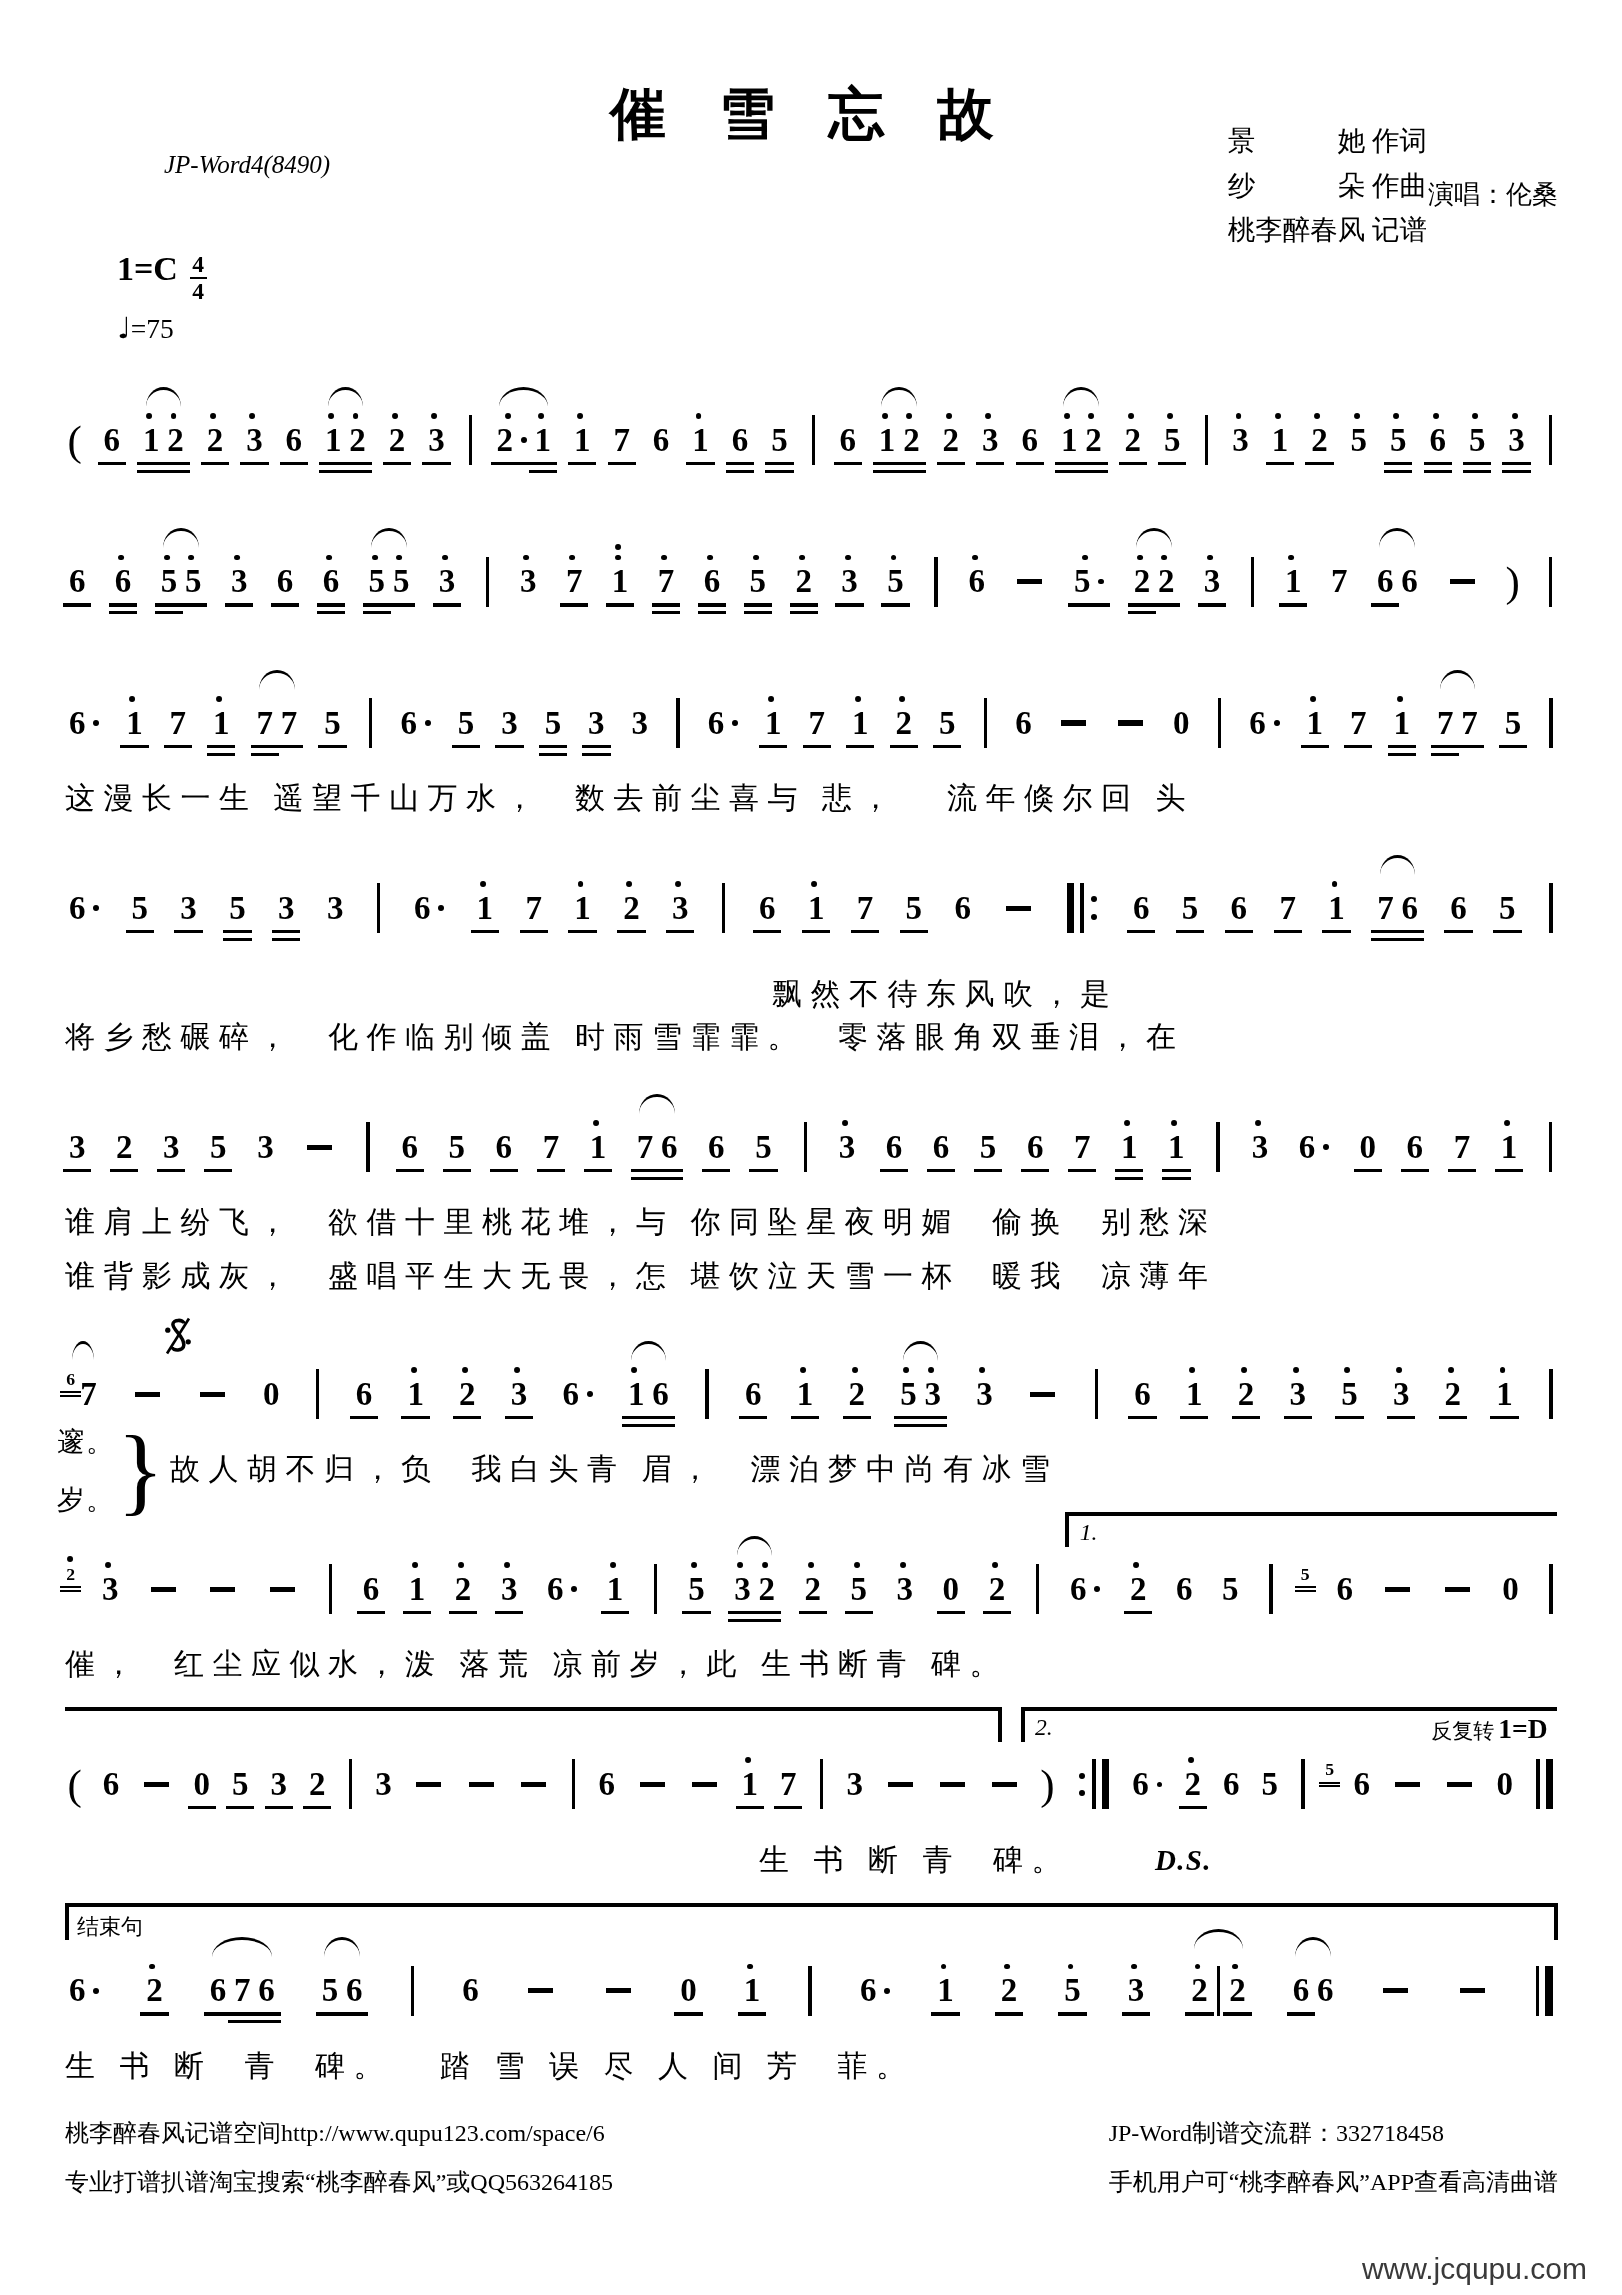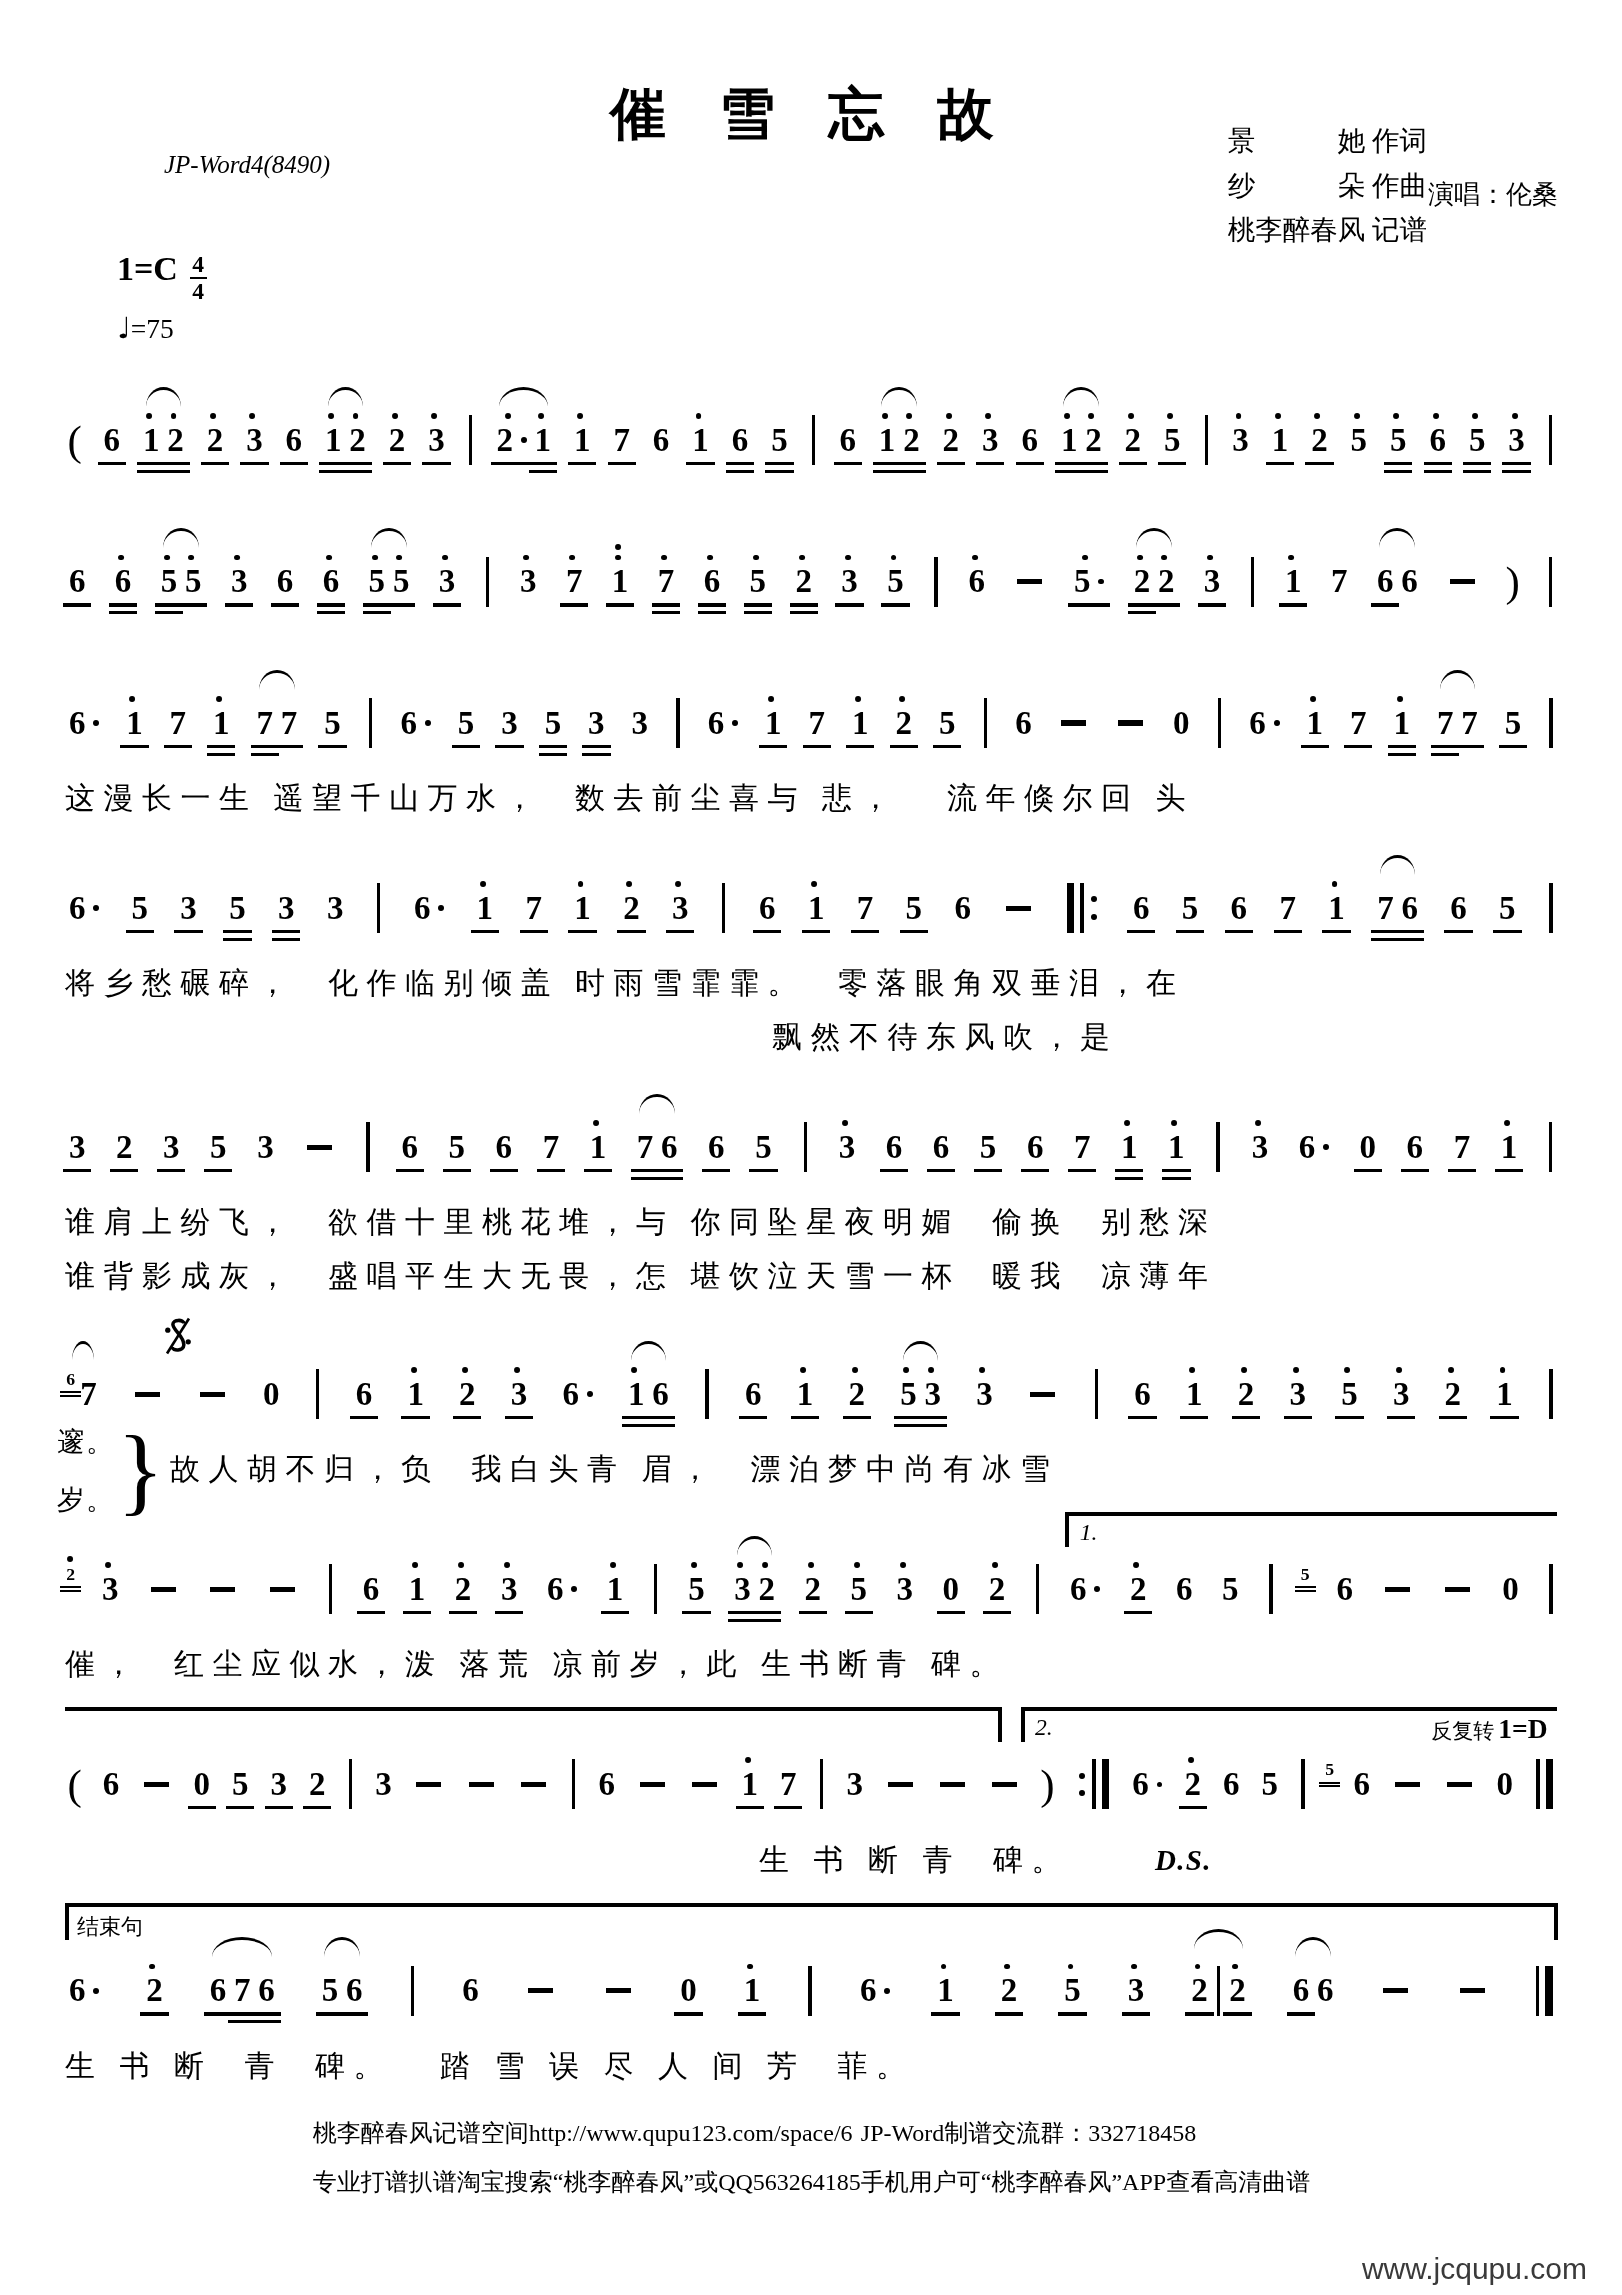--- a/index.html
+++ b/index.html
@@ -76,21 +76,21 @@
   
   .segno{position:absolute;left:98px;top:-2.6px;z-index:2;}
   #sys6 .notes{padding-top:50px;}
 
   
   .mlyr{position:absolute;left:-7.9px;top:105px;width:92px;font-size:27.5px;}
   .mline{margin-bottom:22px;letter-spacing:1.3px;}
   .mbrace{position:absolute;left:60px;top:-10.5px;font-size:98px;font-weight:normal;}
 
   
-  .info{display:flex;justify-content:center;margin-top:17px;
+  .info{display:flex;justify-content:space-between;margin-top:17px;
         font-size:24px;line-height:2.05;}
   .watermark{position:absolute;right:36px;bottom:9.2px;font-size:30px;color:#3a3a3a;
              font-family:"Liberation Sans",sans-serif;margin-left:21px;}
 </style>
 </head>
 <body>
 
 <div class="page">
 
   <div class="header">
@@ -913,22 +913,22 @@
             <i class="ul u1"></i>
           </span>
           <span class="note">
             <span class="d">5</span>
             <i class="ul u1"></i>
           </span>
           <span class="barwrap">
             <i class="bline"></i>
           </span>
         </div>
+        <div class="lyr lyr2">飘然不待东风吹，是</div>
         <div class="lyr lyr1">将乡愁碾碎，  化作临别倾盖 时雨雪霏霏。  零落眼角双垂泪，在</div>
-        <div class="lyr lyr2">飘然不待东风吹，是</div>
       </div>
       <div class="system" id="sys5">
         <div class="notes">
           <span class="note">
             <span class="d">3</span>
             <i class="ul u1"></i>
           </span>
           <span class="note">
             <span class="d">2</span>
             <i class="ul u1"></i>

